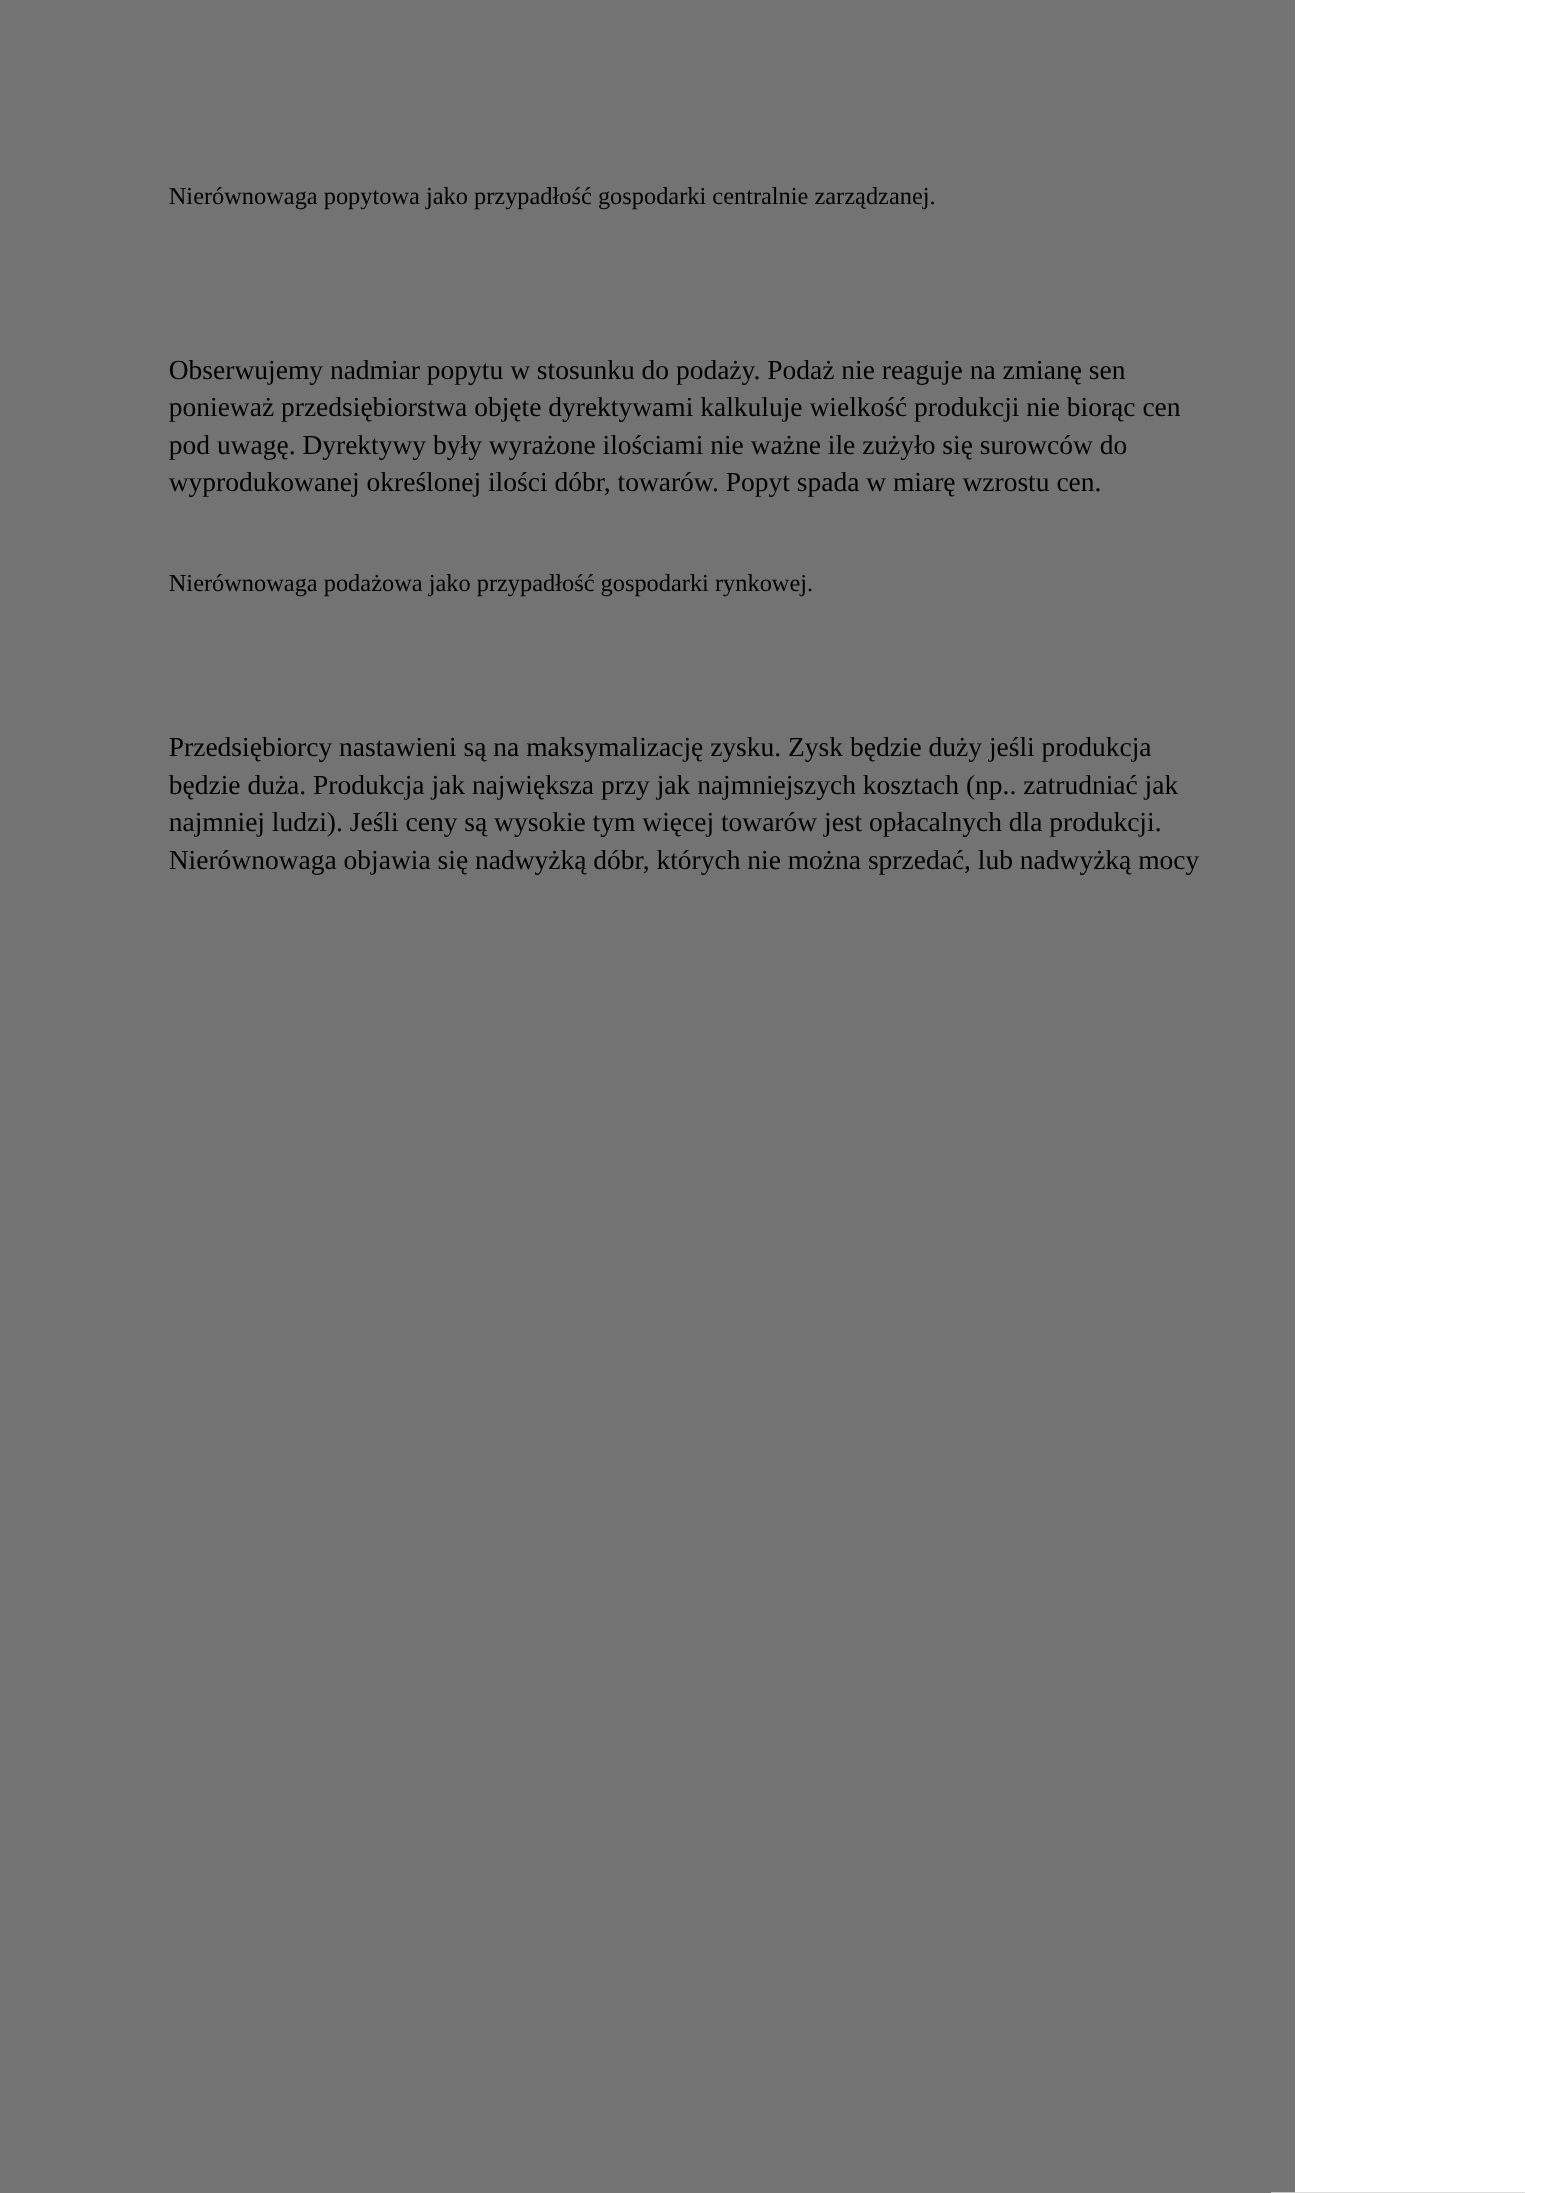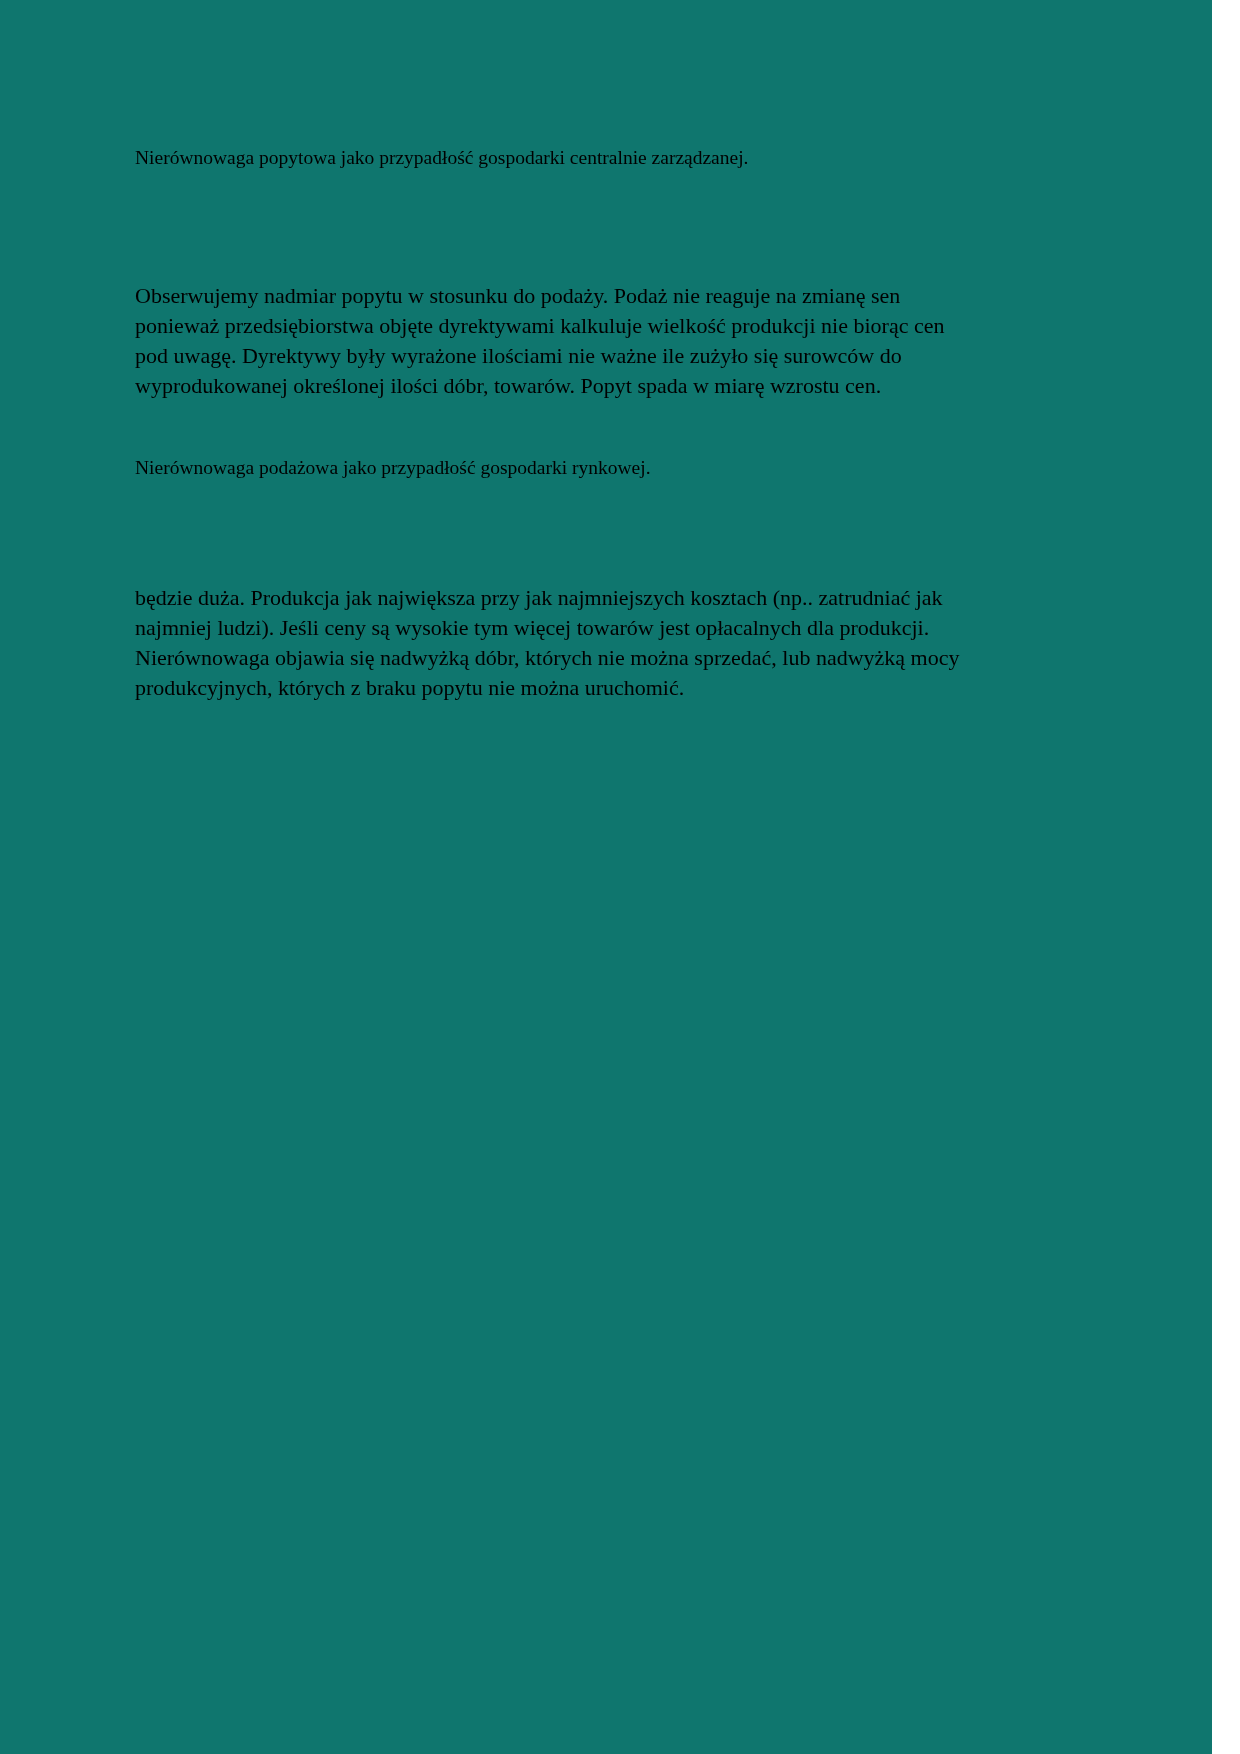--- a/index.html
+++ b/index.html
@@ -2,23 +2,23 @@
 <html><head>
 <meta charset="utf-8">
 <style>
   html, body {
     margin: 0;
     padding: 0;
     background: #ffffff;
   }
   .page {
     position: relative;
-    width: 1212px;
+    width: 1036px;
     height: 1754px;
-    background: #0f766e;
+    background: #737373;
     overflow: hidden;
     font-family: "Liberation Serif", "DejaVu Serif", serif;
     color: #000000;
   }
   .content {
     position: absolute;
     left: 135px;
     top: 143px;
     width: 900px;
   }
@@ -58,20 +58,20 @@
       <div class="doc-line">wyprodukowanej określonej ilości dóbr, towarów. Popyt spada w miarę wzrostu cen.</div>
     </div>
 
     <div class="gap-medium"></div>
 
     <div class="doc-heading">Nierównowaga podażowa jako przypadłość gospodarki rynkowej.</div>
 
     <div class="gap-large-2"></div>
 
     <div class="doc-paragraph">
+      <div class="doc-line">Przedsiębiorcy nastawieni są na maksymalizację zysku. Zysk będzie duży jeśli produkcja</div>
       <div class="doc-line">będzie duża. Produkcja jak największa przy jak najmniejszych kosztach (np.. zatrudniać jak</div>
       <div class="doc-line">najmniej ludzi). Jeśli ceny są wysokie tym więcej towarów jest opłacalnych dla produkcji.</div>
       <div class="doc-line">Nierównowaga objawia się nadwyżką dóbr, których nie można sprzedać, lub nadwyżką mocy</div>
-      <div class="doc-line">produkcyjnych, których z braku popytu nie można uruchomić.</div>
     </div>
 
   </div>
 </div>
 
 </body></html>

